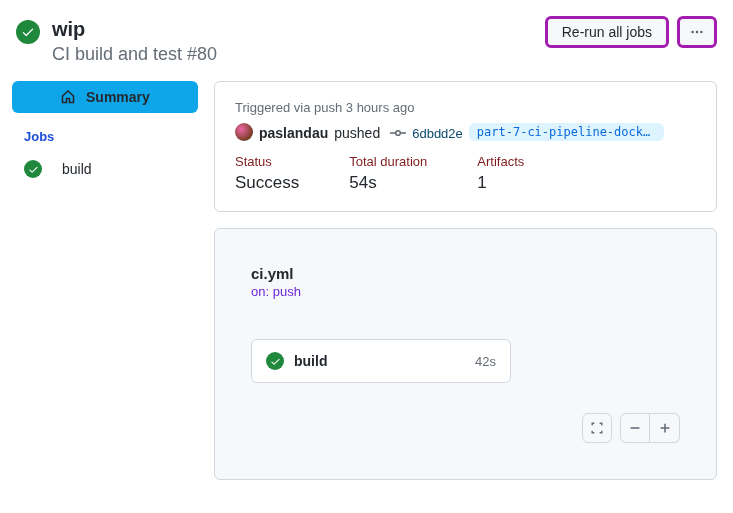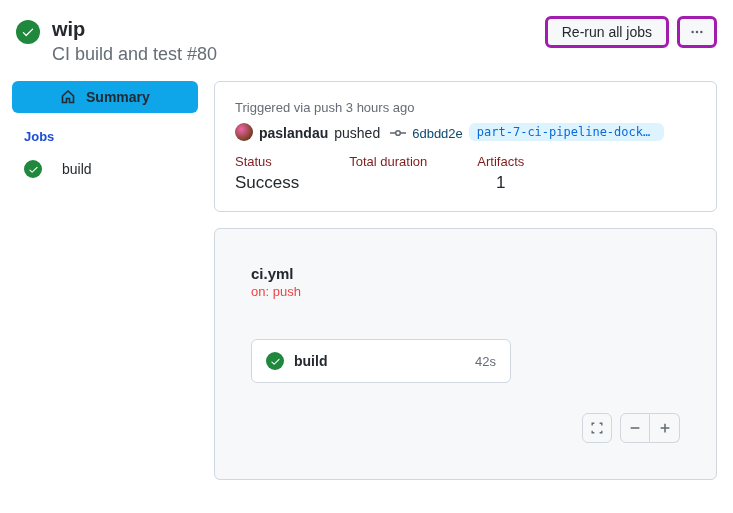--- a/index.html
+++ b/index.html
@@ -69,23 +69,23 @@
     font-size: 13px; color: #0c4a6e;
   }
   .branch-label {
     font-family: ui-monospace, SFMono-Regular, Menlo, monospace;
     font-size: 12px; background: #ddf4ff; color: #0969da;
     padding: 2px 8px; border-radius: 6px; max-width: 195px;
     white-space: nowrap; overflow: hidden; text-overflow: ellipsis;
   }
   .stats { display: flex; gap: 50px; }
   .stat-label { font-size: 13px; color: #7f1d1d; margin-bottom: 4px; }
-  .stat-value { font-size: 17px; text-align: center; }
+  .stat-value { font-size: 17px; }
   .workflow-name { font-size: 15px; font-weight: 600; margin-bottom: 2px; }
-  .workflow-on { font-size: 13px; color: #ef4444; margin-bottom: 40px; }
+  .workflow-on { font-size: 13px; color: #6d28d9; margin-bottom: 40px; }
   .job-card {
     background: #ffffff; border: 1px solid #d0d7de; border-radius: 6px;
     padding: 12px 14px; display: flex; align-items: center; width: 260px;
     cursor: pointer;
   }
   .job-name { font-weight: 600; flex: 1; }
   .job-time { color: #656d76; font-size: 13px; }
   .graph-controls {
     display: flex; justify-content: flex-end; margin-top: 30px; gap: 0;
   }
@@ -169,20 +169,21 @@
         <span class="sha">6dbdd2e</span>
         <span class="branch-label">part-7-ci-pipeline-docker-p…</span>
       </div>
       <div class="stats">
         <div>
           <div class="stat-label">Status</div>
           <div class="stat-value">Success</div>
         </div>
         <div>
           <div class="stat-label">Total duration</div>
+          <div class="stat-value">54s</div>
         </div>
         <div>
           <div class="stat-label">Artifacts</div>
           <div class="stat-value">1</div>
         </div>
       </div>
     </div>
 
     <div class="card workflow">
       <div class="workflow-name">ci.yml</div>

